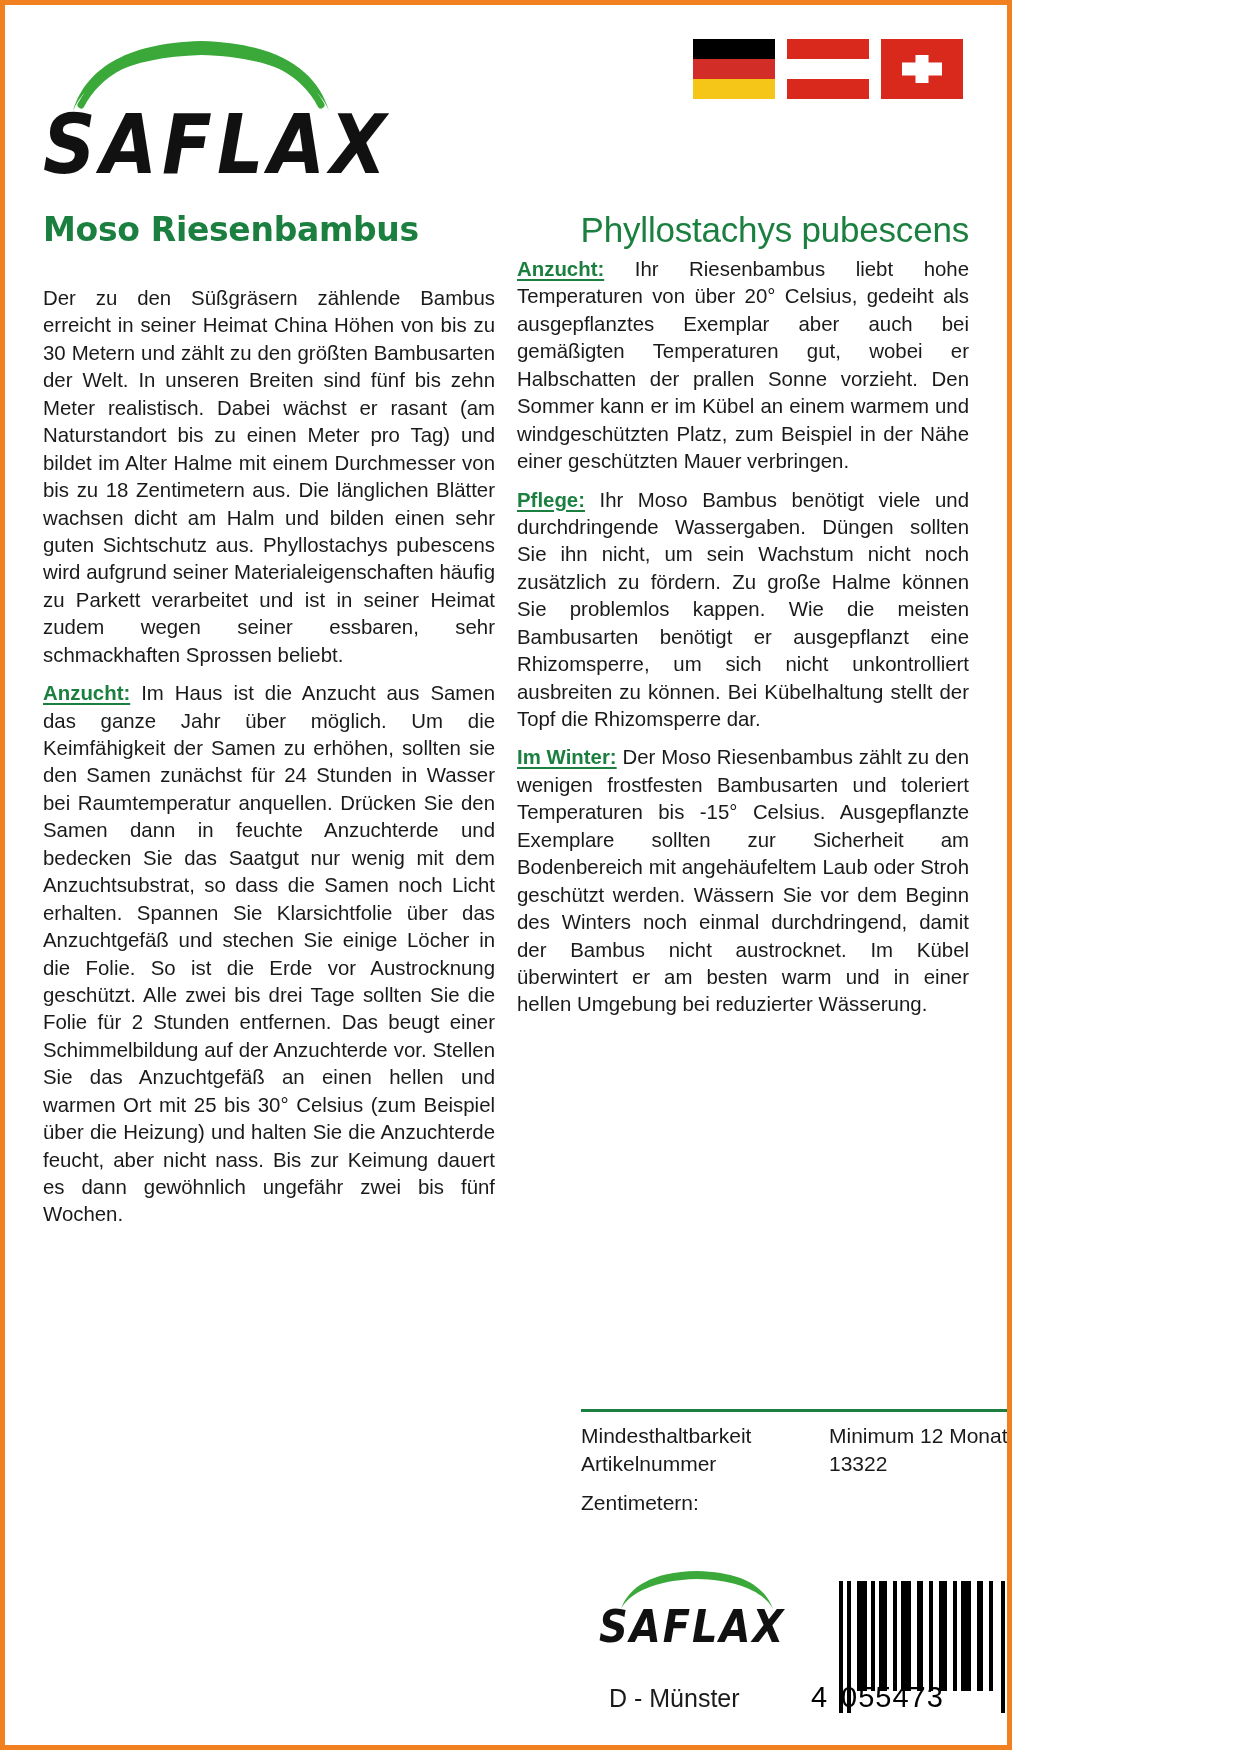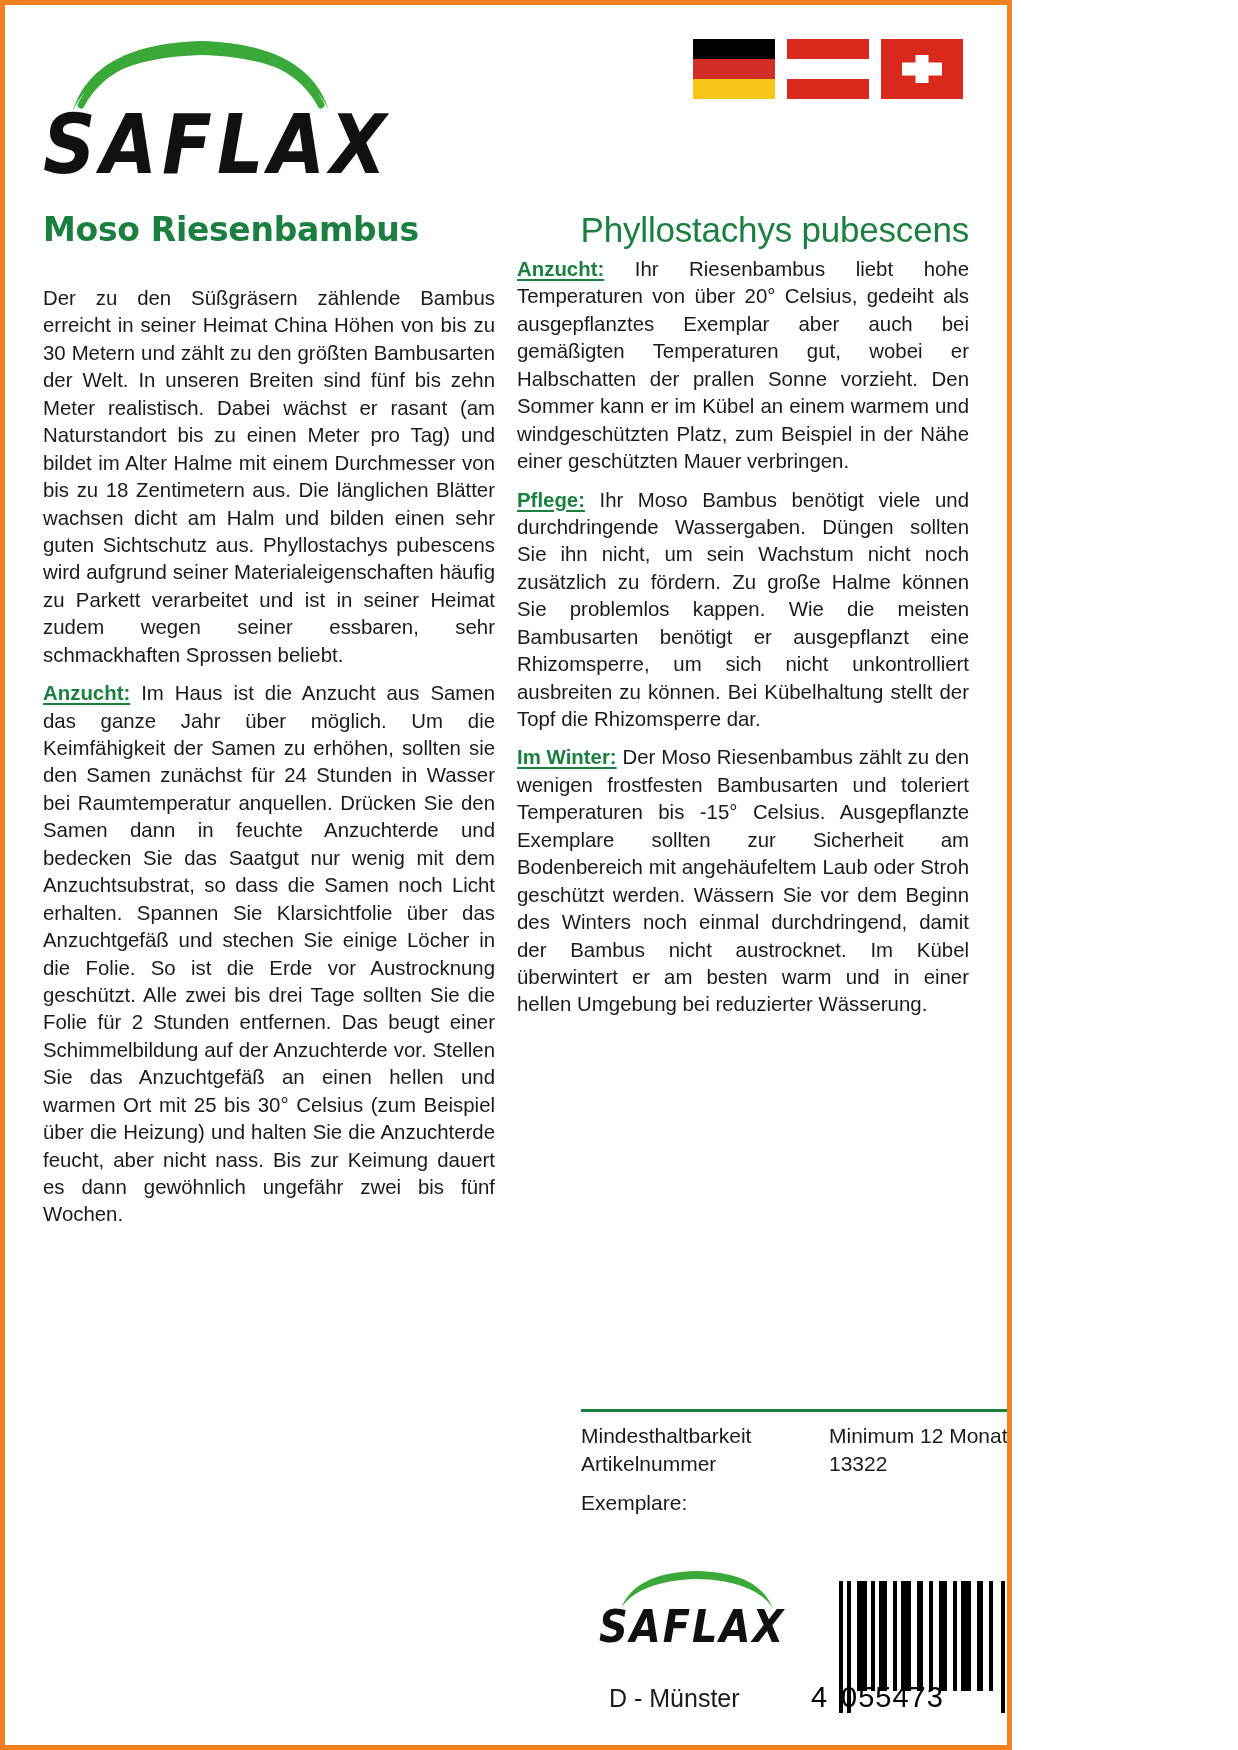--- a/index.html
+++ b/index.html
@@ -238,21 +238,21 @@
       <div class="meta-row">
         <div class="meta-key">Mindesthaltbarkeit</div>
         <div class="meta-val">Minimum 12 Monate</div>
       </div>
       <div class="meta-row">
         <div class="meta-key">Artikelnummer</div>
         <div class="meta-val">13322</div>
       </div>
     </div>
     <div class="credit">
-      <div>Exemplare:</div>
+      <div>Zentimetern:</div>
     </div>
   </div>
 
   <div class="footer-bottom">
 
     <div class="mini-logo">
       <svg class="mini-swoosh" viewBox="0 0 160 44">
         <path d="M4 42 C12 20 34 5 80 4 C126 5 148 20 156 42 C148 26 122 13 80 12 C38 13 12 26 4 42 Z" fill="#3aa93a"></path>
       </svg>
       <div class="mini-brand">SAFLAX</div>

